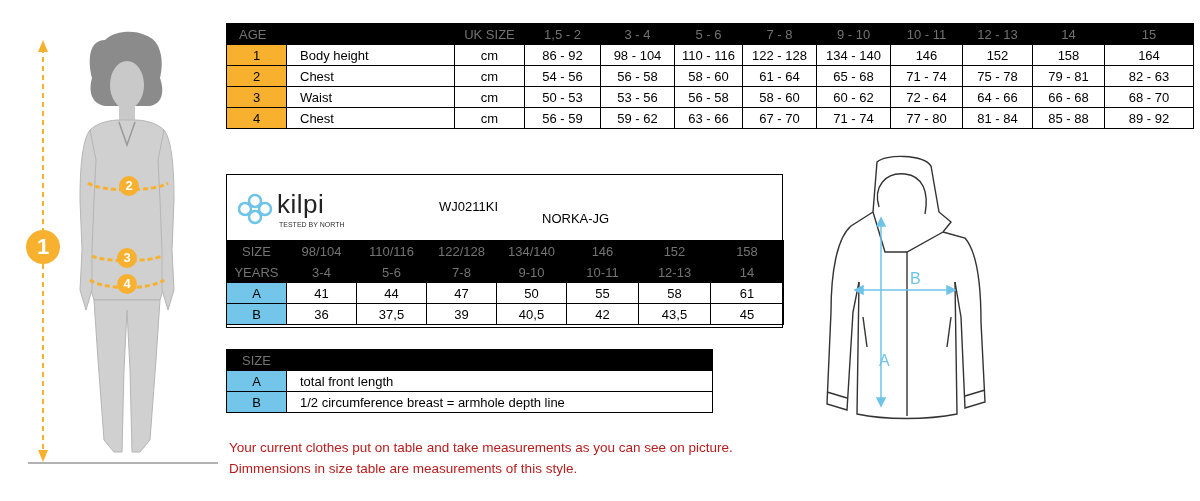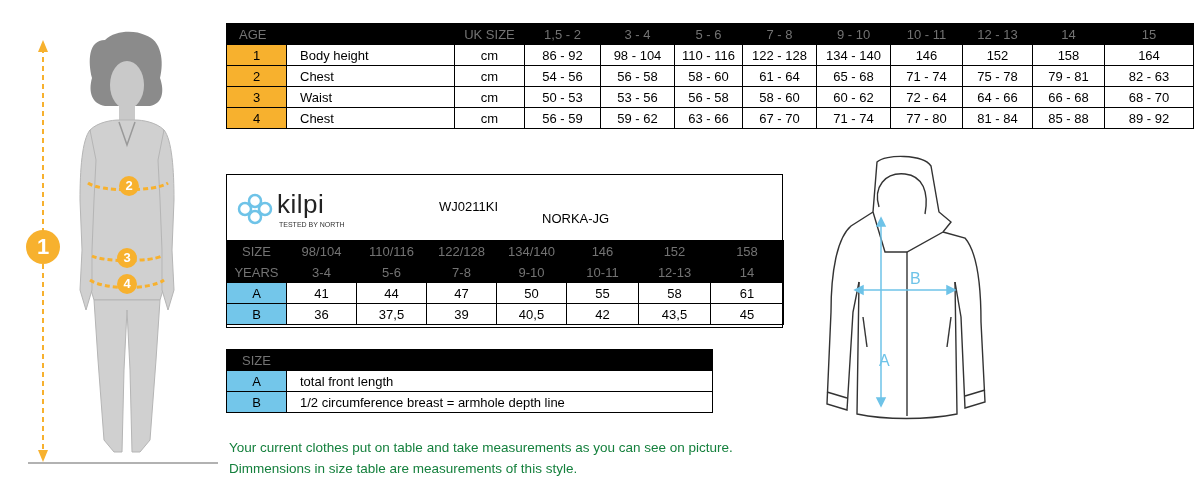--- a/index.html
+++ b/index.html
@@ -4,21 +4,21 @@
 <style>
   * { box-sizing: border-box; margin: 0; padding: 0; }
   body { width: 1200px; height: 501px; background: #ffffff; position: relative; overflow: hidden; font-family: "Liberation Sans", "DejaVu Sans", sans-serif; color: #000; }
   .abs { position: absolute; }
   table { border-collapse: collapse; table-layout: fixed; }
   td { font-size: 13px; text-align: center; border: 1px solid #000; height: 21px; padding: 0 2px; white-space: nowrap; }
   .hdr td { background: #000; color: #737373; border-color: #000; }
   .num { background: #f7b12e; }
   .lbl { text-align: left; padding-left: 13px; }
   .blue { background: #73c6ea; }
-  .note { color: #15803d; font-size: 13.5px; }
+  .note { color: #b91c1c; font-size: 13.5px; }
   #t1 td { font-size: 13px; }
 </style>
 </head>
 <body>
 
 <div class="abs" style="left:0;top:0;width:220px;height:501px;">
   <svg width="220" height="501" viewBox="0 0 220 501">
 
     <line x1="43" y1="48" x2="43" y2="455" stroke="#f7b12e" stroke-width="2" stroke-dasharray="5,4"></line>
     <polygon points="43,40 38,52 48,52" fill="#f7b12e"></polygon>

